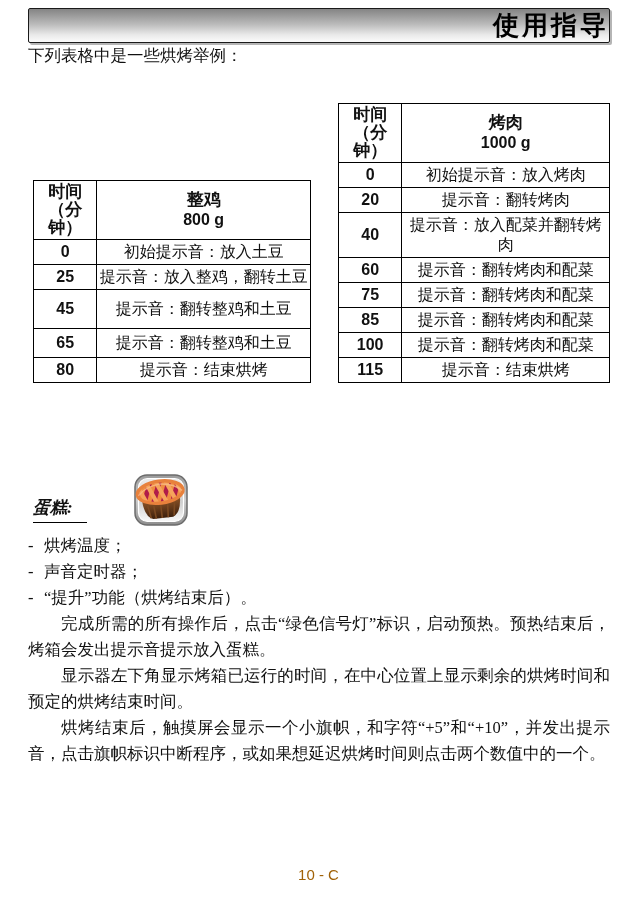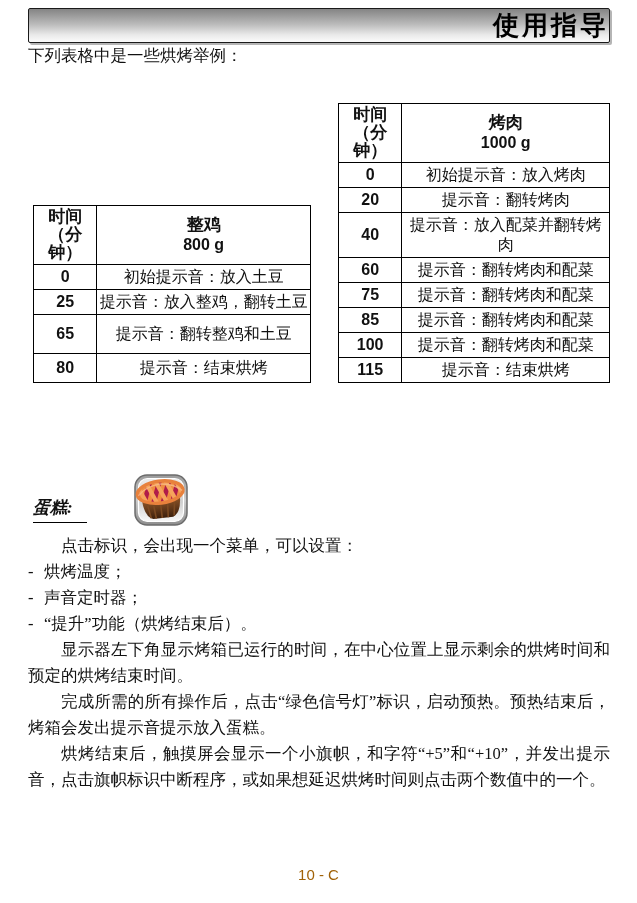--- a/index.html
+++ b/index.html
@@ -110,20 +110,24 @@
         </tr>
       </thead>
       <tbody>
           <tr>
             <td class="time-cell">0</td>
             <td class="desc-cell">初始提示音：放入土豆</td>
           </tr>
           <tr>
             <td class="time-cell">25</td>
             <td class="desc-cell">提示音：放入整鸡，翻转土豆</td>
+          </tr>
+          <tr>
+            <td class="time-cell">45</td>
+            <td class="desc-cell">提示音：翻转整鸡和土豆</td>
           </tr>
           <tr>
             <td class="time-cell">65</td>
             <td class="desc-cell">提示音：翻转整鸡和土豆</td>
           </tr>
           <tr>
             <td class="time-cell">80</td>
             <td class="desc-cell">提示音：结束烘烤</td>
           </tr>
         </tbody>
@@ -235,35 +239,34 @@
             </g>
           </g>
           <ellipse cx="32" cy="25" rx="23" ry="11" fill="none" stroke="#e8813c" stroke-width="3.4"></ellipse>
           <path d="M10 26 Q18 18 32 17 Q46 18 54 26" fill="none" stroke="#f8bc88" stroke-width="1.4" opacity="0.8"></path>
         </g>
       </svg>
     </span>
   </div>
 
   <div class="cake-paras">
-    <p class="para indent">点击标识，会出现一个菜单，可以设置：</p>
     <div class="settings-list">
         <div class="li">
           <span class="dash">-</span>
           <span>烘烤温度；</span>
         </div>
         <div class="li">
           <span class="dash">-</span>
           <span>声音定时器；</span>
         </div>
         <div class="li">
           <span class="dash">-</span>
           <span>“提升”功能（烘烤结束后）。</span>
         </div>
       </div>
+    <p class="para indent">完成所需的所有操作后，点击“绿色信号灯”标识，启动预热。预热结束后，烤箱会发出提示音提示放入蛋糕。</p>
     <p class="para indent">显示器左下角显示烤箱已运行的时间，在中心位置上显示剩余的烘烤时间和预定的烘烤结束时间。</p>
-    <p class="para indent">完成所需的所有操作后，点击“绿色信号灯”标识，启动预热。预热结束后，烤箱会发出提示音提示放入蛋糕。</p>
     <p class="para indent">烘烤结束后，触摸屏会显示一个小旗帜，和字符“+5”和“+10”，并发出提示音，点击旗帜标识中断程序，或如果想延迟烘烤时间则点击两个数值中的一个。</p>
   </div>
 
   <div class="footer">10 - C</div>
 
 </div>
 
 </body></html>

